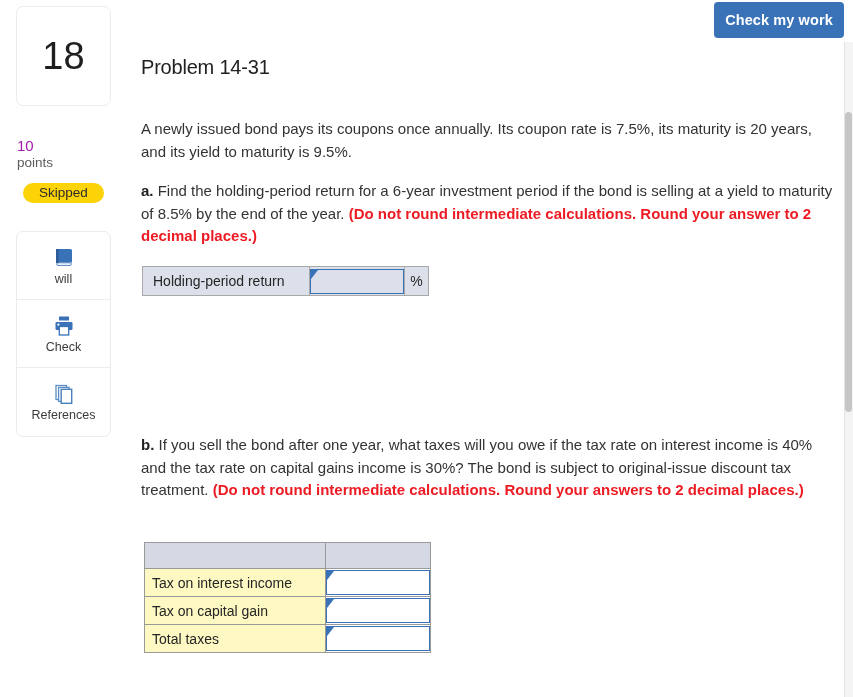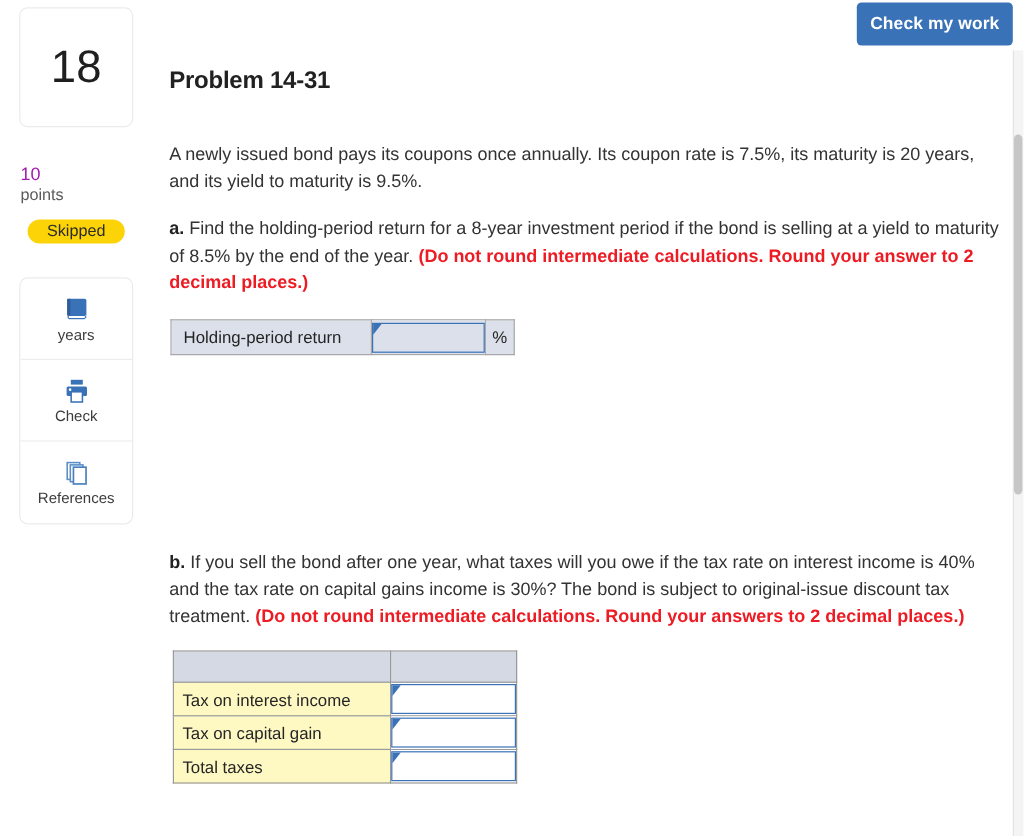--- a/index.html
+++ b/index.html
@@ -130,35 +130,35 @@
   
   .main {
     position: absolute;
     left: 141px; top: 0;
     width: 700px;
   }
   .problem-title {
     position: absolute;
     left: 0; top: 56px;
     font-size: 20px;
-    font-weight: bold;
+    font-weight: normal;
     color: #212121;
     letter-spacing: -.2px;
   }
   .para {
     position: absolute;
     left: 0;
     width: 697px;
     font-size: 15px;
     line-height: 22.5px;
     color: #333333;
   }
   .p-intro { top: 118px; }
   .p-a { top: 180px; }
-  .p-b { top: 434px; margin-top: 24px; }
+  .p-b { top: 434px; }
   .lbl { font-weight: bold; color: #222; }
   .rednote { color: #ed1c24; font-weight: bold; }
 
   
   .ans-table-a {
     position: absolute;
     left: 142px; top: 266px;
     border-collapse: collapse;
     font-size: 14px;
   }
@@ -272,21 +272,21 @@
 
       <div class="tool-item">
         <span class="tool-icon">
           <svg viewBox="0 0 24 24" width="24" height="24">
             <rect x="4" y="3" width="16" height="17" rx="1.5" fill="#3a72b8"></rect>
             <rect x="4" y="16.5" width="16" height="3.5" fill="#ffffff"></rect>
             <rect x="4.8" y="16.8" width="14.4" height="2.6" rx="1" fill="#ffffff" stroke="#3a72b8" stroke-width="0.9"></rect>
             <rect x="4" y="3" width="2.6" height="14" fill="#2e5d99"></rect>
           </svg>
         </span>
-        <span class="tool-label">years</span>
+        <span class="tool-label">will</span>
       </div>
 
       <div class="tool-item">
         <span class="tool-icon">
           <svg viewBox="0 0 24 24" width="24" height="24">
             <rect x="7" y="2.5" width="10" height="4" fill="#3a72b8"></rect>
             <rect x="3.5" y="8" width="17" height="8" rx="1.3" fill="#3a72b8"></rect>
             <circle cx="6.4" cy="10.7" r="1.1" fill="#ffffff"></circle>
             <rect x="7.3" y="12.5" width="9.4" height="8.5" fill="#ffffff" stroke="#3a72b8" stroke-width="1.3"></rect>
           </svg>
@@ -310,21 +310,21 @@
 
   <div class="main">
 
     <div class="problem-title">Problem 14-31</div>
 
     <div class="para p-intro">
       <span>A newly issued bond pays its coupons once annually. Its coupon rate is 7.5%, its maturity is 20 years, and its yield to maturity is 9.5%.</span>
     </div>
 
     <div class="para p-a">
-      <span class="lbl">a.</span><span> Find the holding-period return for a 8-year investment period if the bond is selling at a yield to maturity of 8.5% by the end of the year. </span><span class="rednote">(Do not round intermediate calculations. Round your answer to 2 decimal places.)</span>
+      <span class="lbl">a.</span><span> Find the holding-period return for a 6-year investment period if the bond is selling at a yield to maturity of 8.5% by the end of the year. </span><span class="rednote">(Do not round intermediate calculations. Round your answer to 2 decimal places.)</span>
     </div>
 
     <div class="para p-b">
       <span class="lbl">b.</span><span> If you sell the bond after one year, what taxes will you owe if the tax rate on interest income is 40% and the tax rate on capital gains income is 30%? The bond is subject to original-issue discount tax treatment. </span><span class="rednote">(Do not round intermediate calculations. Round your answers to 2 decimal places.)</span>
     </div>
 
   </div>
 
   <table class="ans-table-a">
     <tbody>

